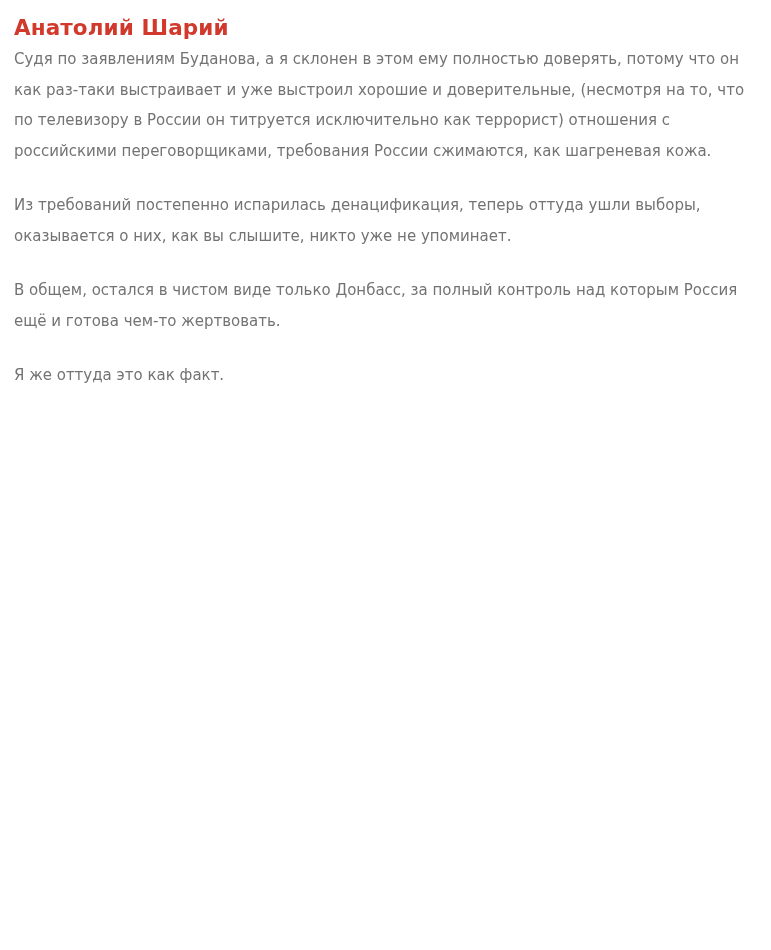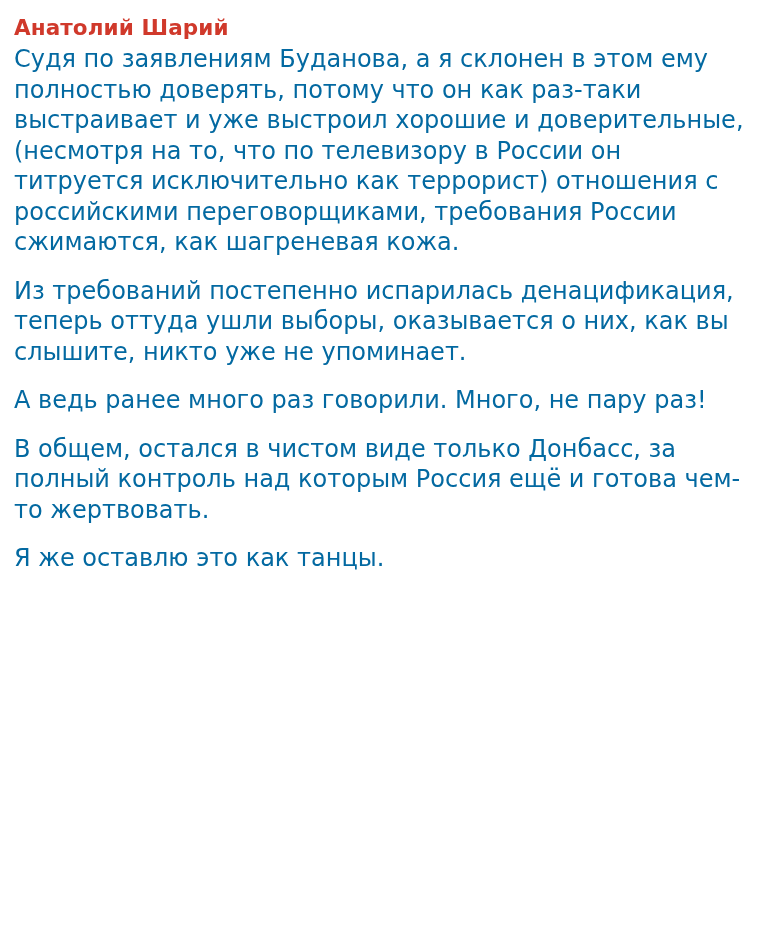--- a/index.html
+++ b/index.html
@@ -24,46 +24,45 @@
   }
   .author {
     color: #d0392b;
     font-weight: bold;
     font-size: 21.5px;
     line-height: 28px;
     margin: 0 0 2px 0;
     letter-spacing: 0.1px;
   }
   .body-text {
-    font-size: 24px;
+    font-size: 15px;
     line-height: 30.5px;
-    color: #0369a1;
+    color: #737373;
   }
   .para {
     margin: 0;
     padding: 0;
   }
   .para + .para {
-    margin-top: 18px;
+    margin-top: 24px;
   }
   .corner-tr {
     position: absolute;
     top: 0;
     right: 0;
     width: 14px;
     height: 14px;
     background: #ffffff;
   }
 </style>
 </head>
 <body>
 
 <div class="post">
   <div class="author">Анатолий Шарий</div>
   <div class="body-text">
     <p class="para">Судя по заявлениям Буданова, а я склонен в этом ему полностью доверять, потому что он как раз-таки выстраивает и уже выстроил хорошие и доверительные, (несмотря на то, что по телевизору в России он титруется исключительно как террорист) отношения с российскими переговорщиками, требования России сжимаются, как шагреневая кожа.</p>
     <p class="para">Из требований постепенно испарилась денацификация, теперь оттуда ушли выборы, оказывается о них, как вы слышите, никто уже не упоминает.</p>
-    <p class="para">А ведь ранее много раз говорили. Много, не пару раз!</p>
     <p class="para">В общем, остался в чистом виде только Донбасс, за полный контроль над которым Россия ещё и готова чем-то жертвовать.</p>
-    <p class="para">Я же оставлю это как танцы.</p>
+    <p class="para">Я же оттуда это как факт.</p>
   </div>
   <div class="corner-tr"></div>
 </div>
 
 </body></html>

